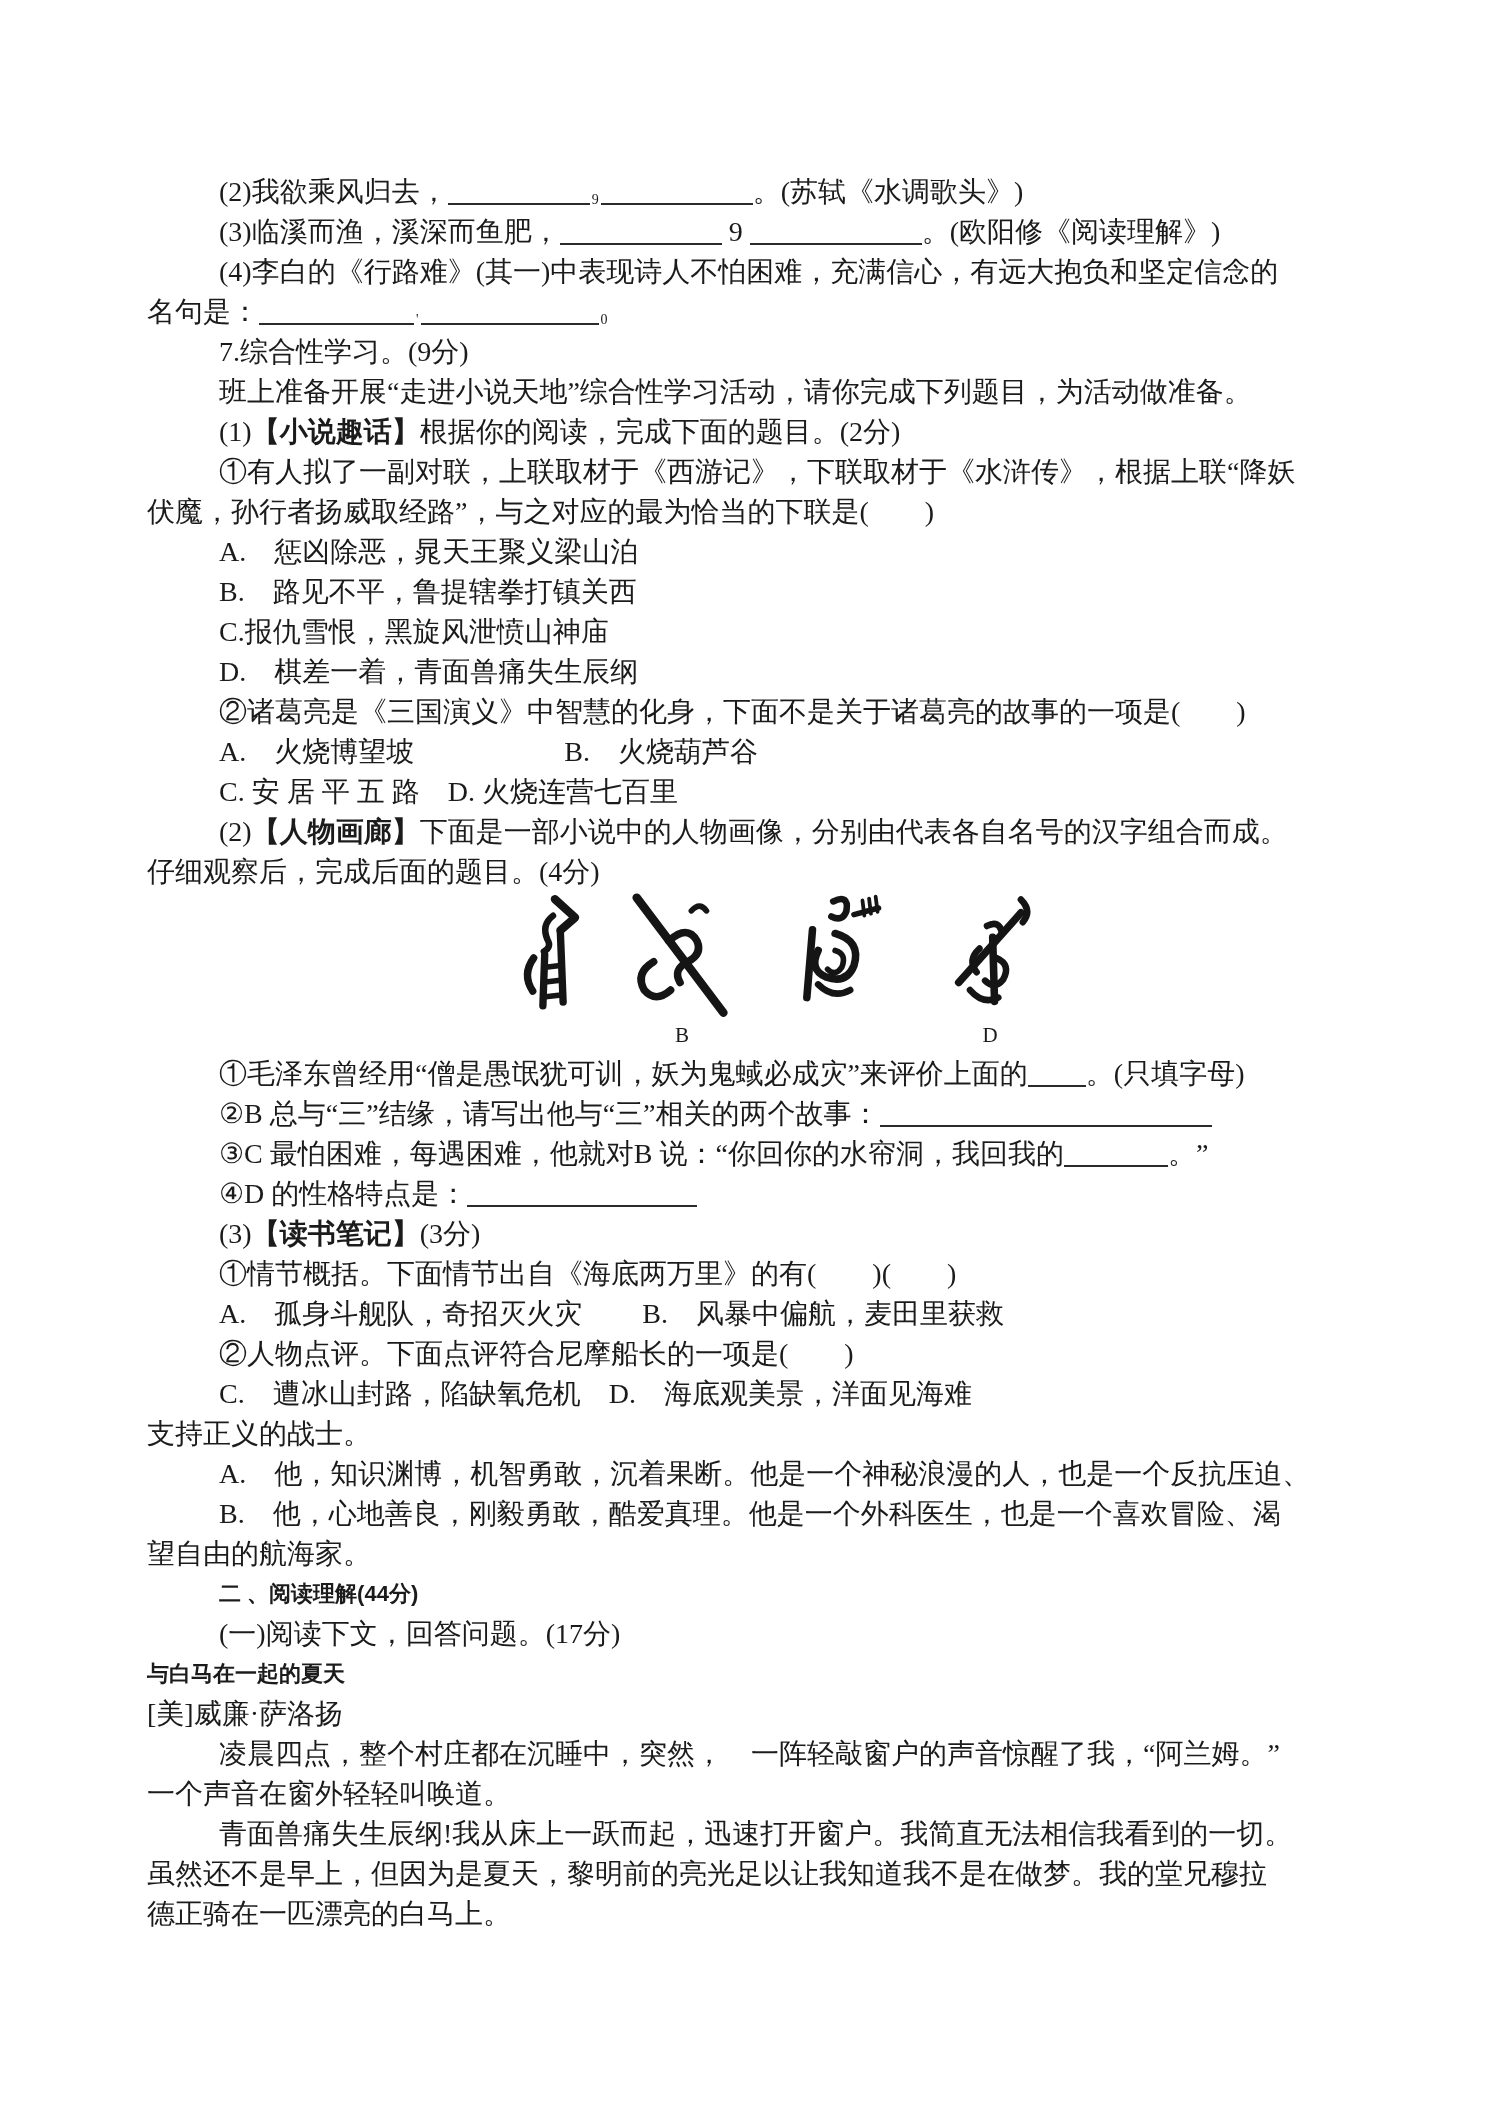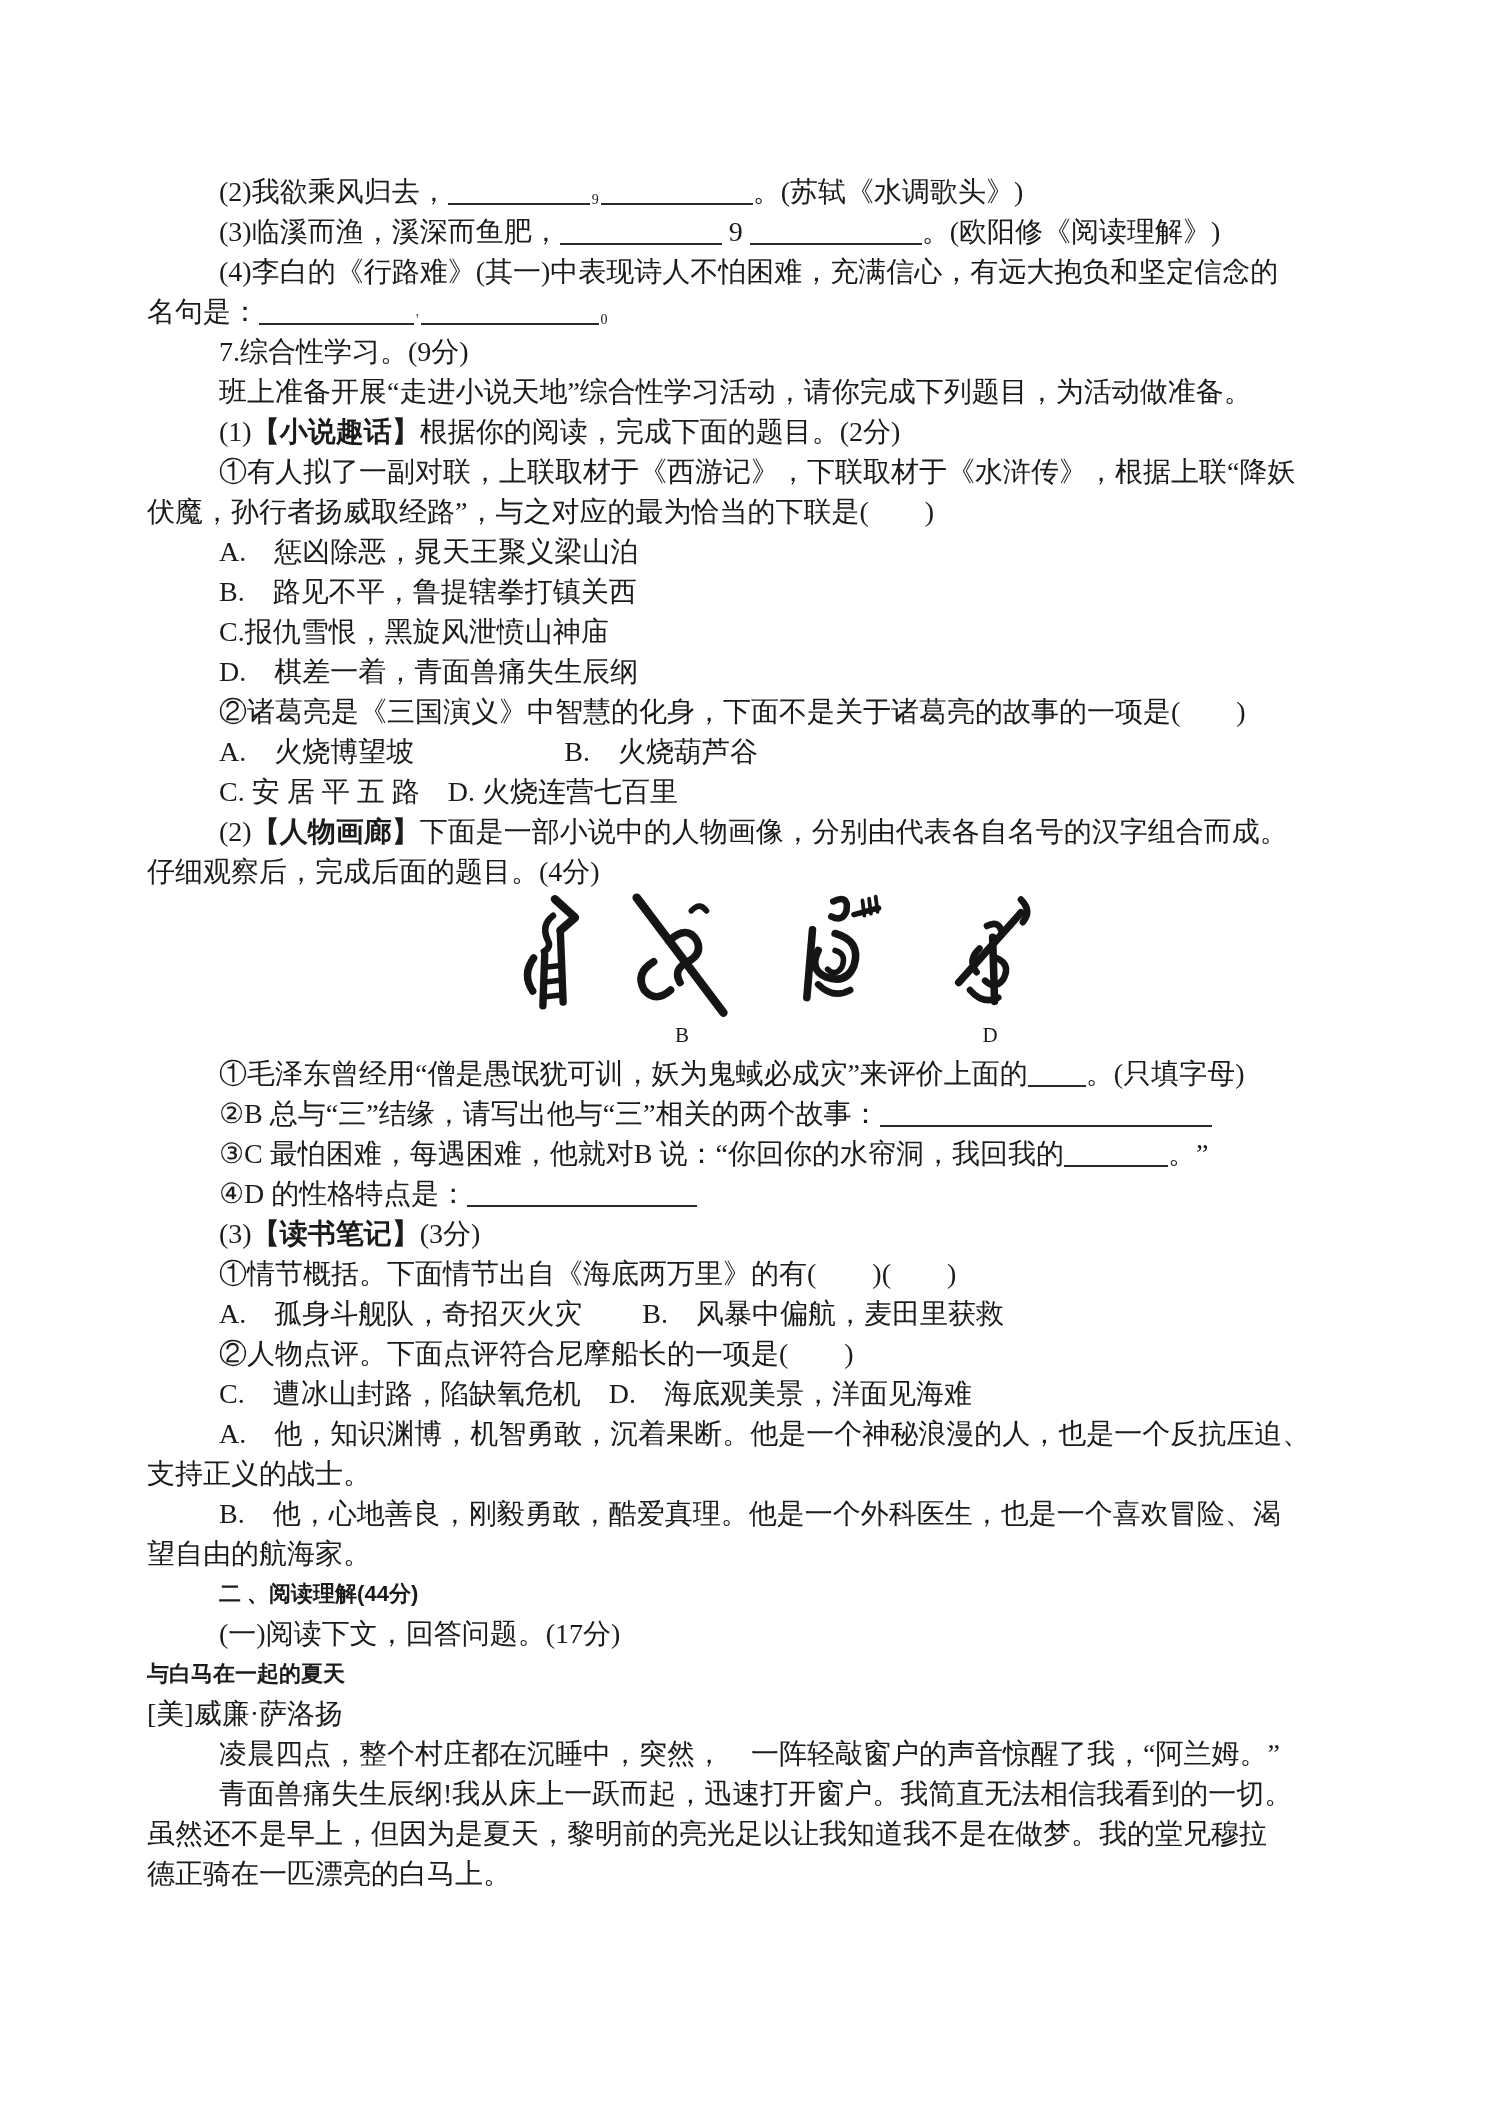--- a/index.html
+++ b/index.html
@@ -117,28 +117,29 @@
     <div>
         <div class="ln ind"><span>①毛泽东曾经用“僧是愚氓犹可训，妖为鬼蜮必成灾”来评价上面的</span><span class="blank" style="width: 58px;"></span><span>。(只填字母)</span></div>
         <div class="ln ind"><span>②B 总与“三”结缘，请写出他与“三”相关的两个故事：</span><span class="blank" style="width: 332px;"></span></div>
         <div class="ln ind"><span>③C 最怕困难，每遇困难，他就对B 说：“你回你的水帘洞，我回我的</span><span class="blank" style="width: 104px;"></span><span>。”</span></div>
         <div class="ln ind"><span>④D 的性格特点是：</span><span class="blank" style="width: 230px;"></span></div>
         <div class="ln ind"><span>(3)</span><span class="b">【读书笔记】</span><span>(3分)</span></div>
         <div class="ln ind"><span>①情节概括。下面情节出自《海底两万里》的有(　　)(　　)</span></div>
         <div class="ln ind"><span>A.　孤身斗舰队，奇招灭火灾</span><span class="gap" style="width: 60px;"></span><span>B.　风暴中偏航，麦田里获救</span></div>
         <div class="ln ind"><span>②人物点评。下面点评符合尼摩船长的一项是(　　)</span></div>
         <div class="ln ind"><span>C.　遭冰山封路，陷缺氧危机　D.　海底观美景，洋面见海难</span></div>
+        <div class="ln "><span>支持正义的战士。</span></div>
         <div class="ln ind"><span>A.　他，知识渊博，机智勇敢，沉着果断。他是一个神秘浪漫的人，也是一个反抗压迫、</span></div>
-        <div class="ln "><span>支持正义的战士。</span></div>
         <div class="ln ind"><span>B.　他，心地善良，刚毅勇敢，酷爱真理。他是一个外科医生，也是一个喜欢冒险、渴</span></div>
         <div class="ln "><span>望自由的航海家。</span></div>
         <div class="ln ind hb"><span>二 、阅读理解(44分)</span></div>
         <div class="ln ind"><span>(一)阅读下文，回答问题。(17分)</span></div>
         <div class="ln center hb"><span>与白马在一起的夏天</span></div>
         <div class="ln center"><span>[美]威廉·萨洛扬</span></div>
         <div class="ln ind"><span>凌晨四点，整个村庄都在沉睡中，突然，　一阵轻敲窗户的声音惊醒了我，“阿兰姆。”</span></div>
+        <div class="ln "><span>一个声音在窗外轻轻叫唤道。</span></div>
         <div class="ln ind"><span>青面兽痛失生辰纲!我从床上一跃而起，迅速打开窗户。我简直无法相信我看到的一切。</span></div>
         <div class="ln "><span>虽然还不是早上，但因为是夏天，黎明前的亮光足以让我知道我不是在做梦。我的堂兄穆拉</span></div>
         <div class="ln "><span>德正骑在一匹漂亮的白马上。</span></div>
       </div>
 
   </div>
 </div>
 
 </body></html>

